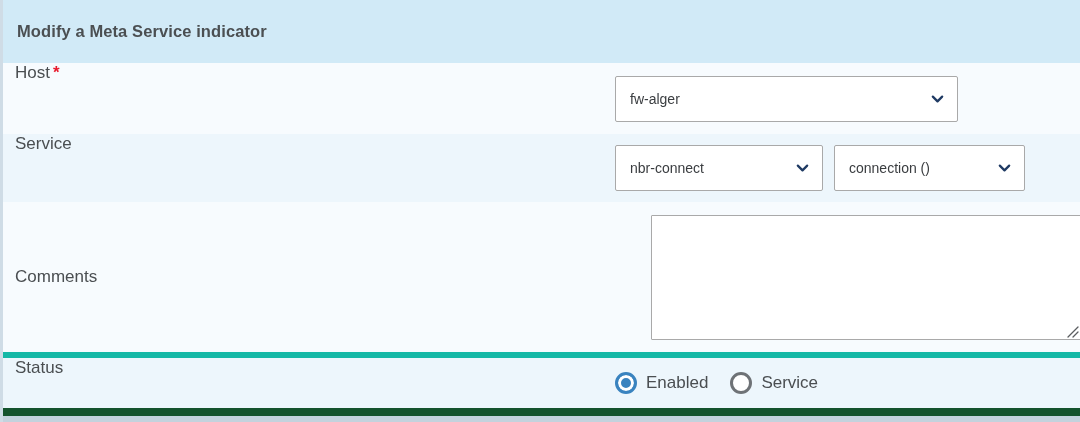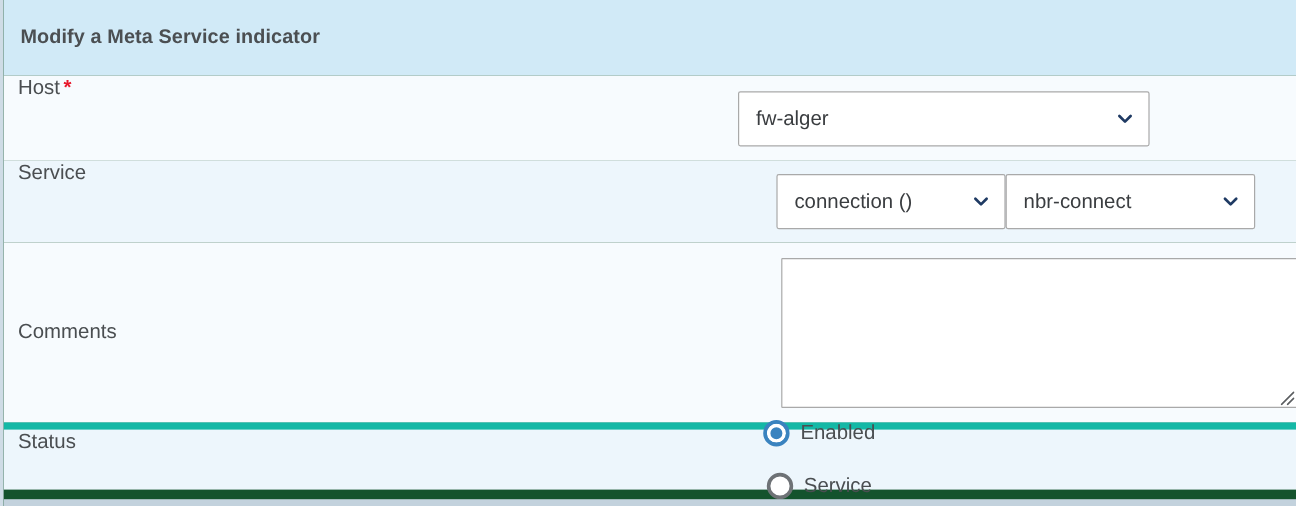--- a/index.html
+++ b/index.html
@@ -40,21 +40,21 @@
   }
 
   
   .form-row {
     display: flex;
     box-sizing: border-box;
     padding-left: 12px;
     padding-right: 12px;
   }
   .row-alt-a { background: #f7fbfe; }
-  .row-alt-b { background: #edf6fc; gap: 21px; }
+  .row-alt-b { background: #edf6fc; }
 
   .row-host     { height: 71px; }
   .row-service  { height: 68px; }
   .row-comments { height: 150px; align-items: center; gap: 36px; }
   .row-status   { height: 56px; border-top: 6px solid #14b8a6; }
 
   .row-label {
     width: 600px;
     flex: 0 0 600px;
     font-size: 17px;
@@ -79,21 +79,21 @@
     display: inline-flex;
     align-items: center;
     background: #ffffff;
     border: 1px solid #a9a9a9;
     border-radius: 2px;
     box-sizing: border-box;
     height: 46px;
     cursor: pointer;
   }
   .select-box .select-value {
-    font-size: 17px;
+    font-size: 14px;
     color: #3a3d40;
     padding-left: 14px;
     padding-right: 38px;
     white-space: nowrap;
     overflow: hidden;
   }
   .select-box .chevron {
     position: absolute;
     right: 12px;
     top: 50%;
@@ -134,21 +134,20 @@
     width: 14px;
     height: 14px;
     pointer-events: none;
   }
 
   
   .radio-group {
     display: flex;
     align-items: center;
     gap: 22px;
-    flex-direction: column;
   }
   .radio-option {
     display: flex;
     align-items: center;
     gap: 9px;
     cursor: pointer;
   }
   .radio-mark {
     width: 22px;
     height: 22px;
@@ -204,30 +203,30 @@
         </span>
       </div>
     </div>
   </div>
 
   <div class="form-row row-service row-alt-b">
     <div class="row-label">
       <span>Service</span>
     </div>
     <div class="row-field">
-      <div class="select-box select-metric">
-        <span class="select-value">connection ()</span>
+      <div class="select-box select-service">
+        <span class="select-value">nbr-connect</span>
         <span class="chevron">
           <svg viewBox="0 0 16 16" width="15" height="15" aria-hidden="true">
             <path d="M3 5.5 L8 10.5 L13 5.5" fill="none" stroke="#1f3a63" stroke-width="2.4" stroke-linecap="round" stroke-linejoin="round"></path>
           </svg>
         </span>
       </div>
-      <div class="select-box select-service">
-        <span class="select-value">nbr-connect</span>
+      <div class="select-box select-metric">
+        <span class="select-value">connection ()</span>
         <span class="chevron">
           <svg viewBox="0 0 16 16" width="15" height="15" aria-hidden="true">
             <path d="M3 5.5 L8 10.5 L13 5.5" fill="none" stroke="#1f3a63" stroke-width="2.4" stroke-linecap="round" stroke-linejoin="round"></path>
           </svg>
         </span>
       </div>
     </div>
   </div>
 
   <div class="form-row row-comments row-alt-a">

